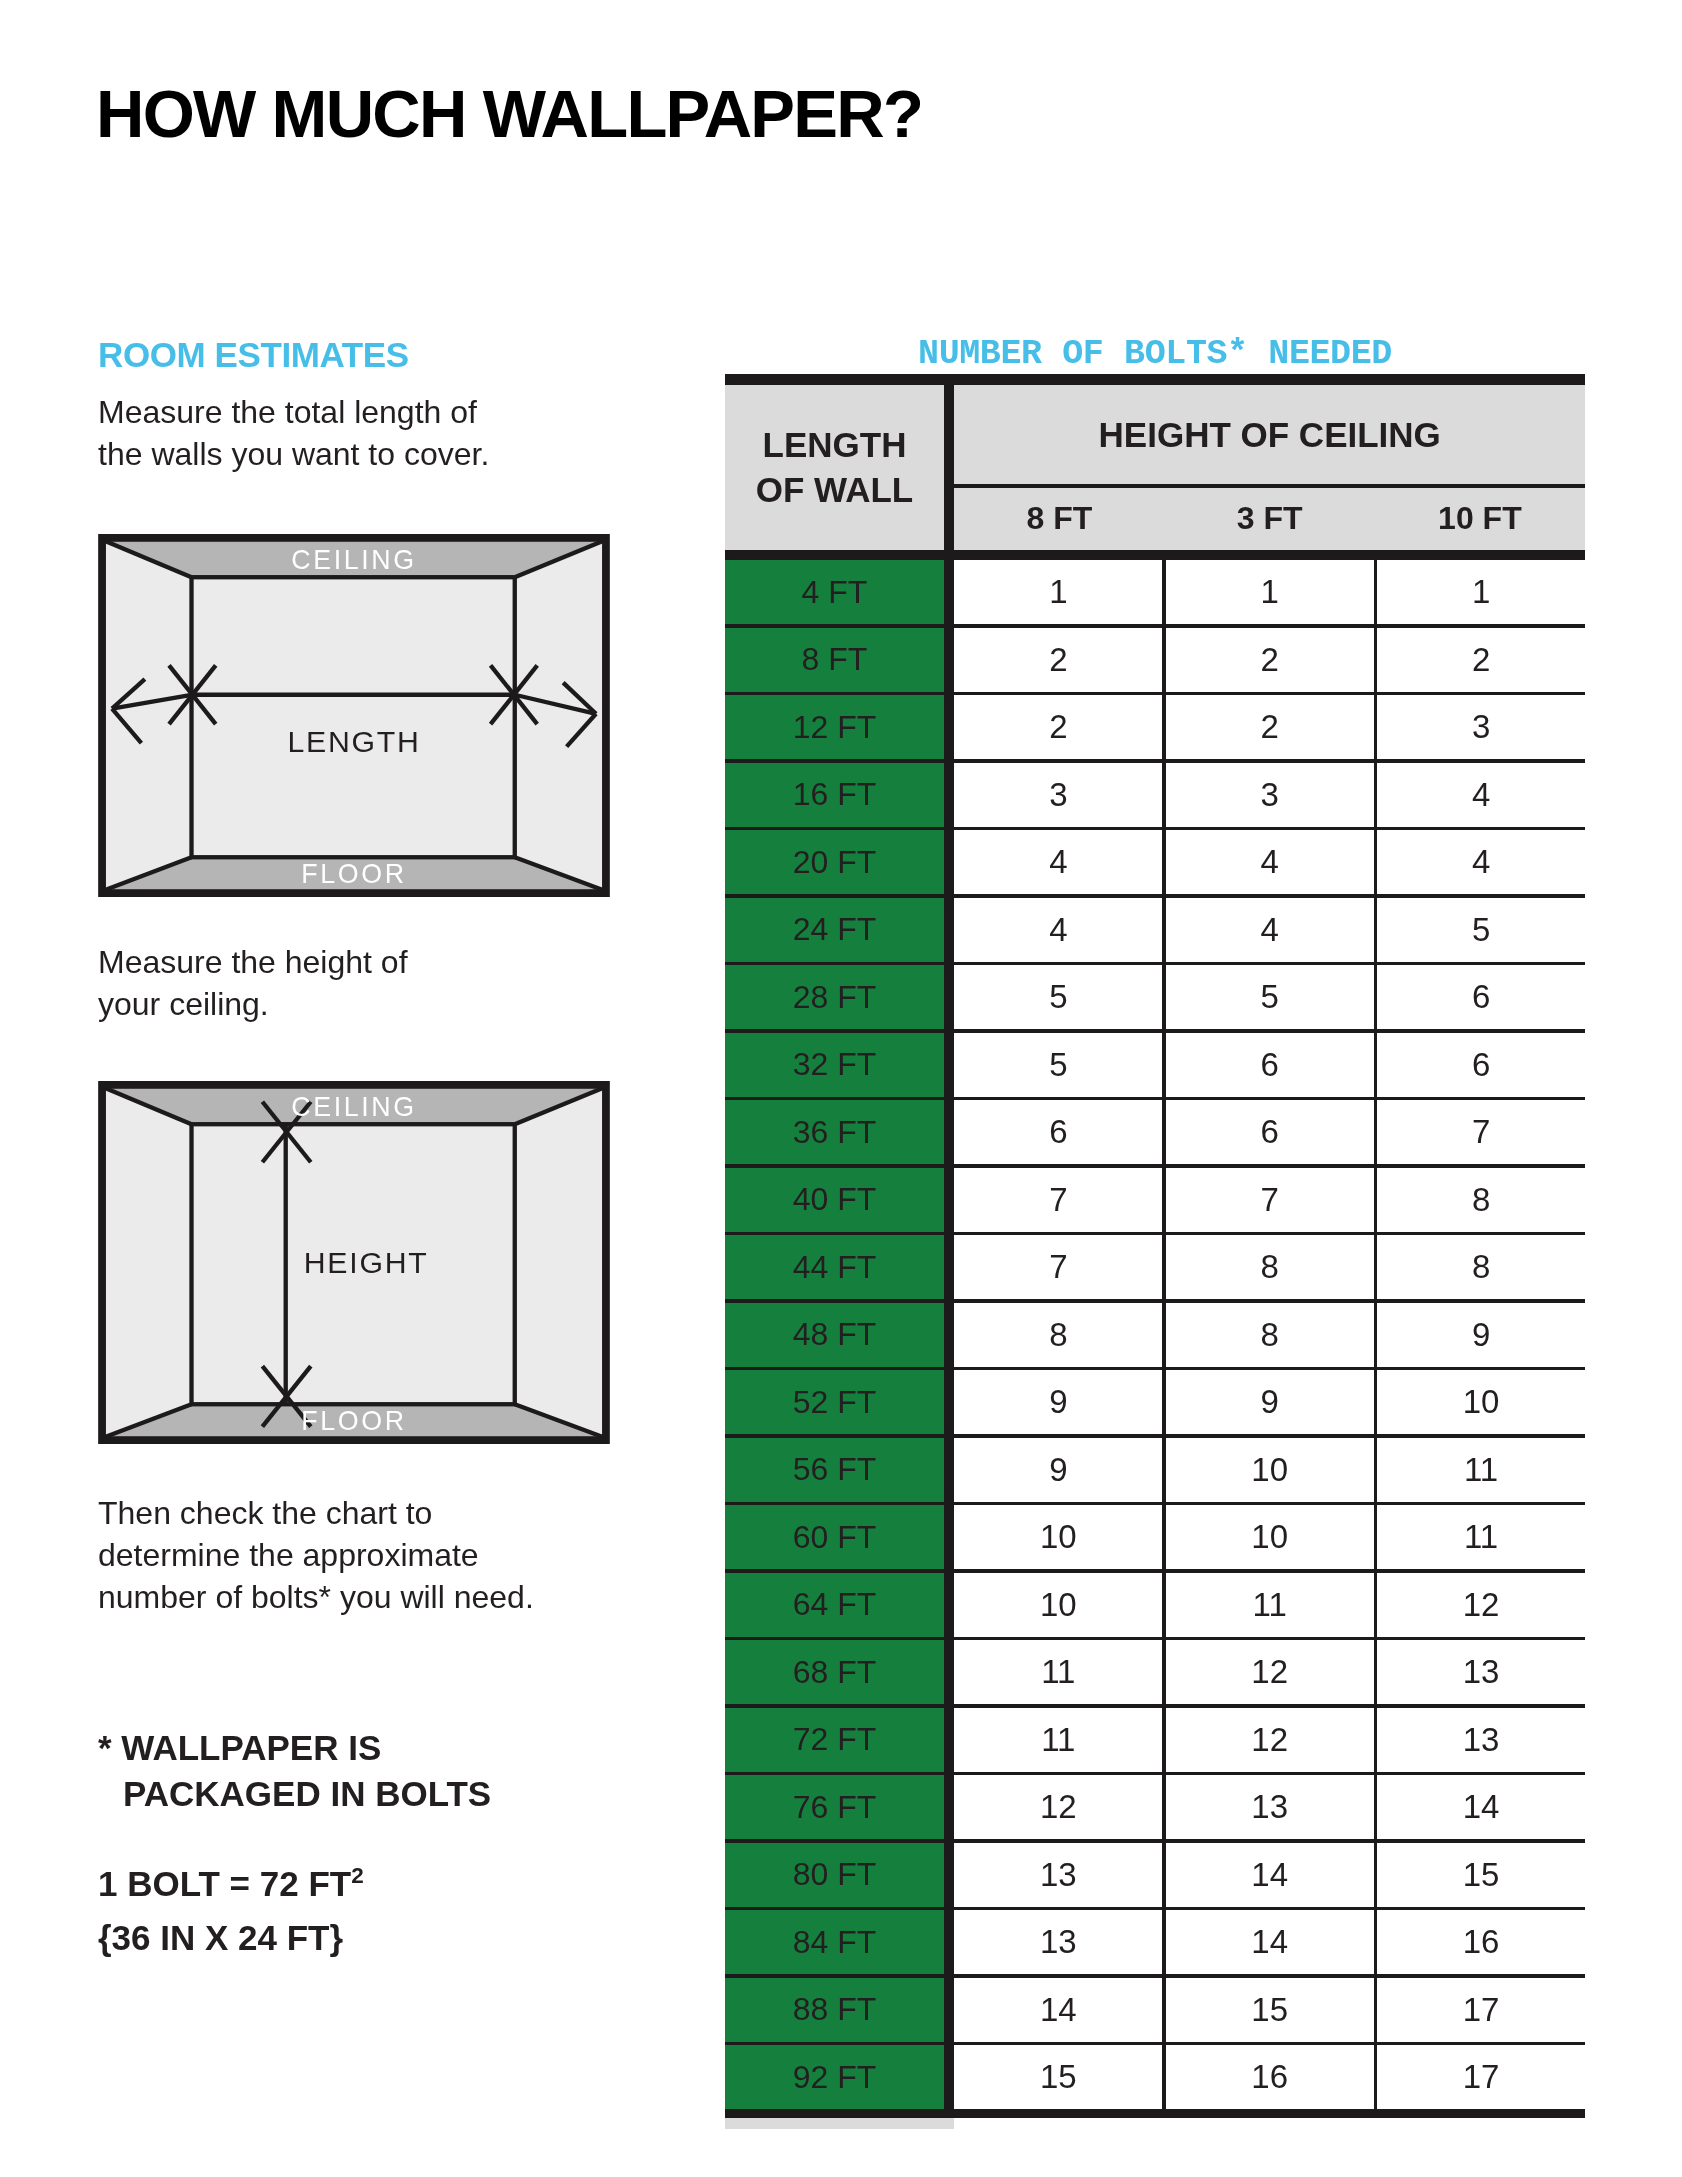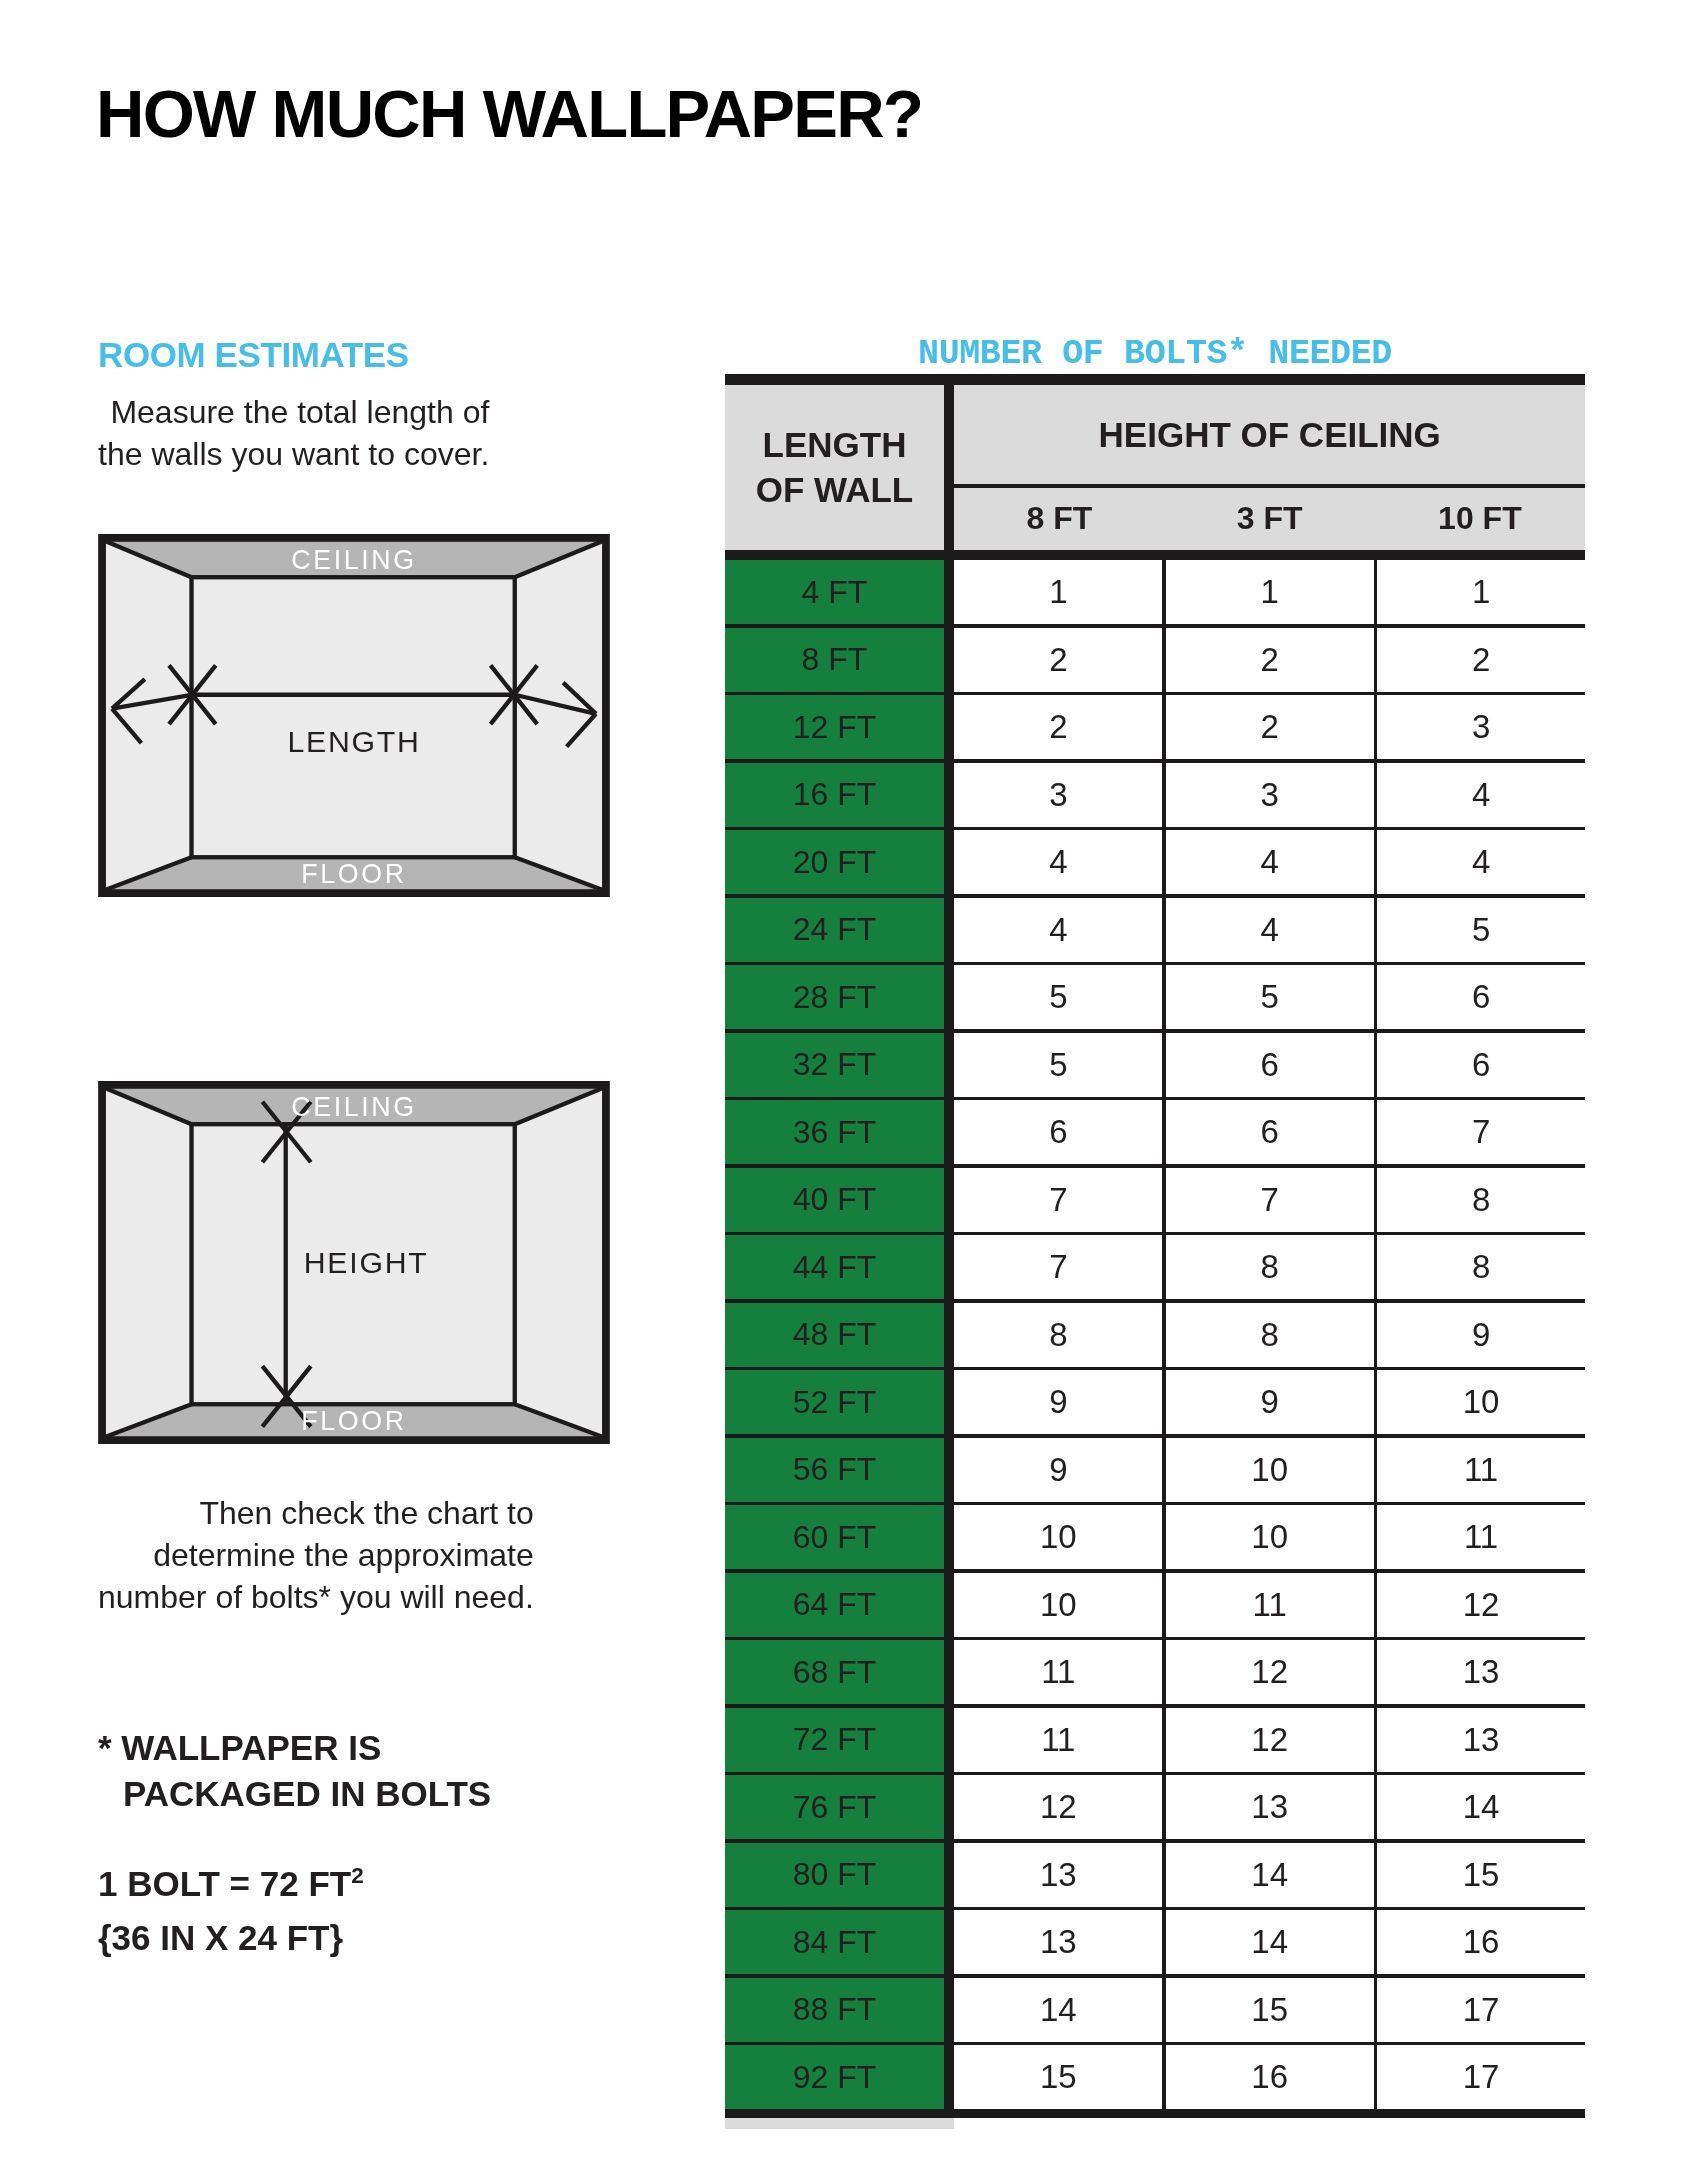--- a/index.html
+++ b/index.html
@@ -15,21 +15,21 @@
     color:#000000; white-space:nowrap;
   }
   .sec-heading{
     font-size:35px; font-weight:700; color:#47BEE8; letter-spacing:-0.4px;
     line-height:1; white-space:nowrap;margin-top:8px;
   }
   .room-heading{position:absolute; left:98px; top:329px;}
   .bolts-heading{position:absolute; left:725px; top:329px; width:860px; text-align:center;font-family:Liberation Mono, monospace;}
   
   .para{position:absolute; left:98px; font-size:32px; line-height:42px; color:#231F20;}
-  .para div{white-space:nowrap;text-align:right;}
+  .para div{white-space:nowrap;}
   .footnote{position:absolute; left:98px; top:1725px; font-size:35px; font-weight:700; line-height:46px;}
   .footnote .indent{padding-left:25px;}
   .boltinfo{position:absolute; left:98px; top:1857px; font-size:35px; font-weight:700; line-height:54px;}
   .boltinfo sup{font-size:22.5px; vertical-align:super; line-height:0;}
   
   .diagram{position:absolute; left:98px;}
   .dg1{top:534px;}
   .dg2{top:1081px;}
   .dg-caption{font-size:31px; font-weight:400; fill:#ffffff; letter-spacing:3px;}
   .dg-label{font-size:35px; font-weight:400; fill:#231F20; letter-spacing:2px;}
@@ -97,20 +97,24 @@
       <line x1="136" y1="152" x2="82" y2="220"></line>
       <line x1="454" y1="152" x2="508" y2="220"></line>
       <line x1="508" y1="152" x2="454" y2="220"></line>
     </g>
     <rect x="4.5" y="4.5" width="583" height="411" fill="none" stroke="#1D1A1B" stroke-width="9"></rect>
     <text class="dg-caption" x="296" y="41" text-anchor="middle">CEILING</text>
     <text class="dg-caption" x="296" y="404" text-anchor="middle">FLOOR</text>
     <text class="dg-label" x="296" y="252" text-anchor="middle">LENGTH</text>
   </svg>
 
+  <div class="para" style="top:941px;">
+    <div>Measure the height of</div>
+    <div>your ceiling.</div>
+  </div>
 
   <svg class="diagram dg2" width="512" height="363" viewBox="0 0 592 420">
     <rect x="8" y="8" width="576" height="404" fill="#EBEBEB"></rect>
     <polygon points="8,8 584,8 482,50 110,50" fill="#B5B5B5"></polygon>
     <polygon points="8,412 584,412 482,374 110,374" fill="#B5B5B5"></polygon>
     <rect x="108" y="50" width="374" height="324" fill="#ffffff" class="dg-stroke"></rect>
     <line x1="8" y1="8" x2="108" y2="50" class="dg-stroke"></line>
     <line x1="584" y1="8" x2="482" y2="50" class="dg-stroke"></line>
     <line x1="8" y1="412" x2="108" y2="374" class="dg-stroke"></line>
     <line x1="584" y1="412" x2="482" y2="374" class="dg-stroke"></line>

